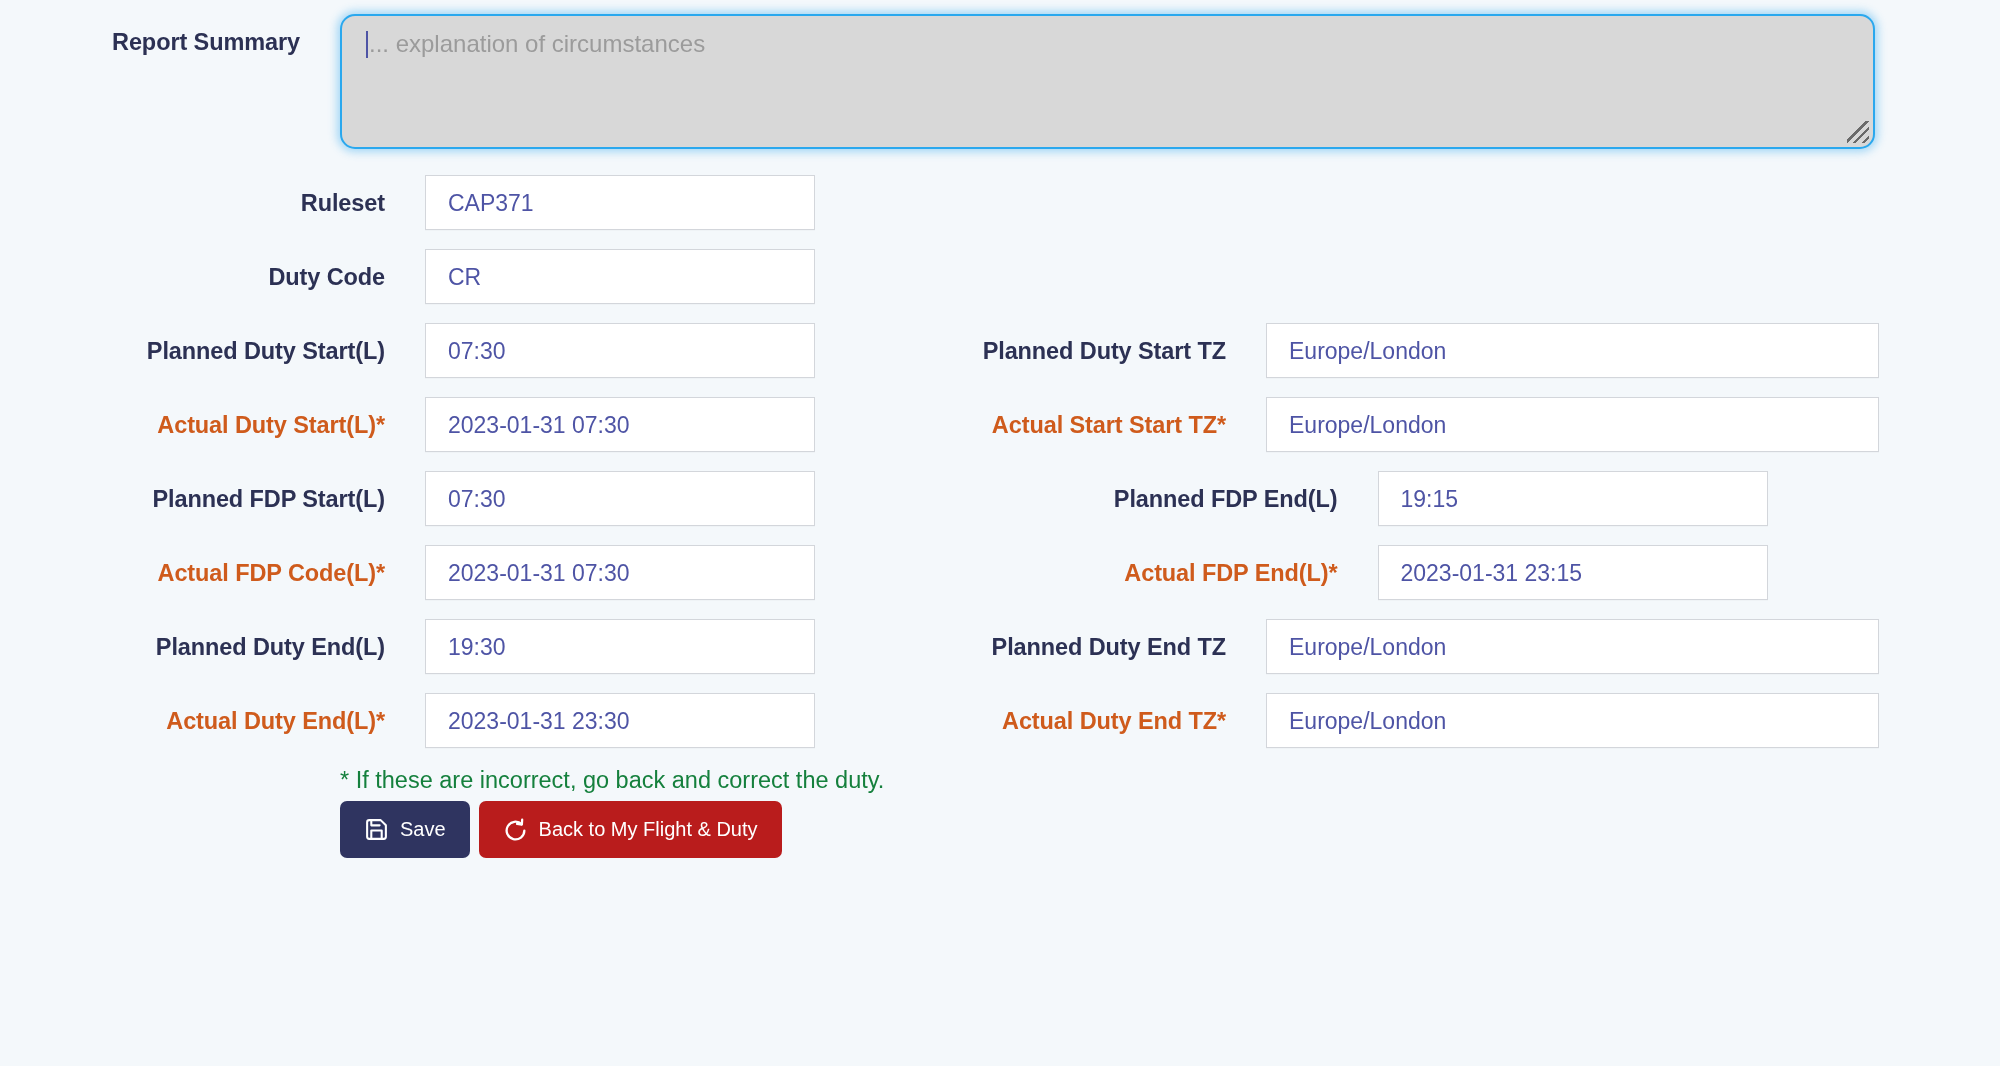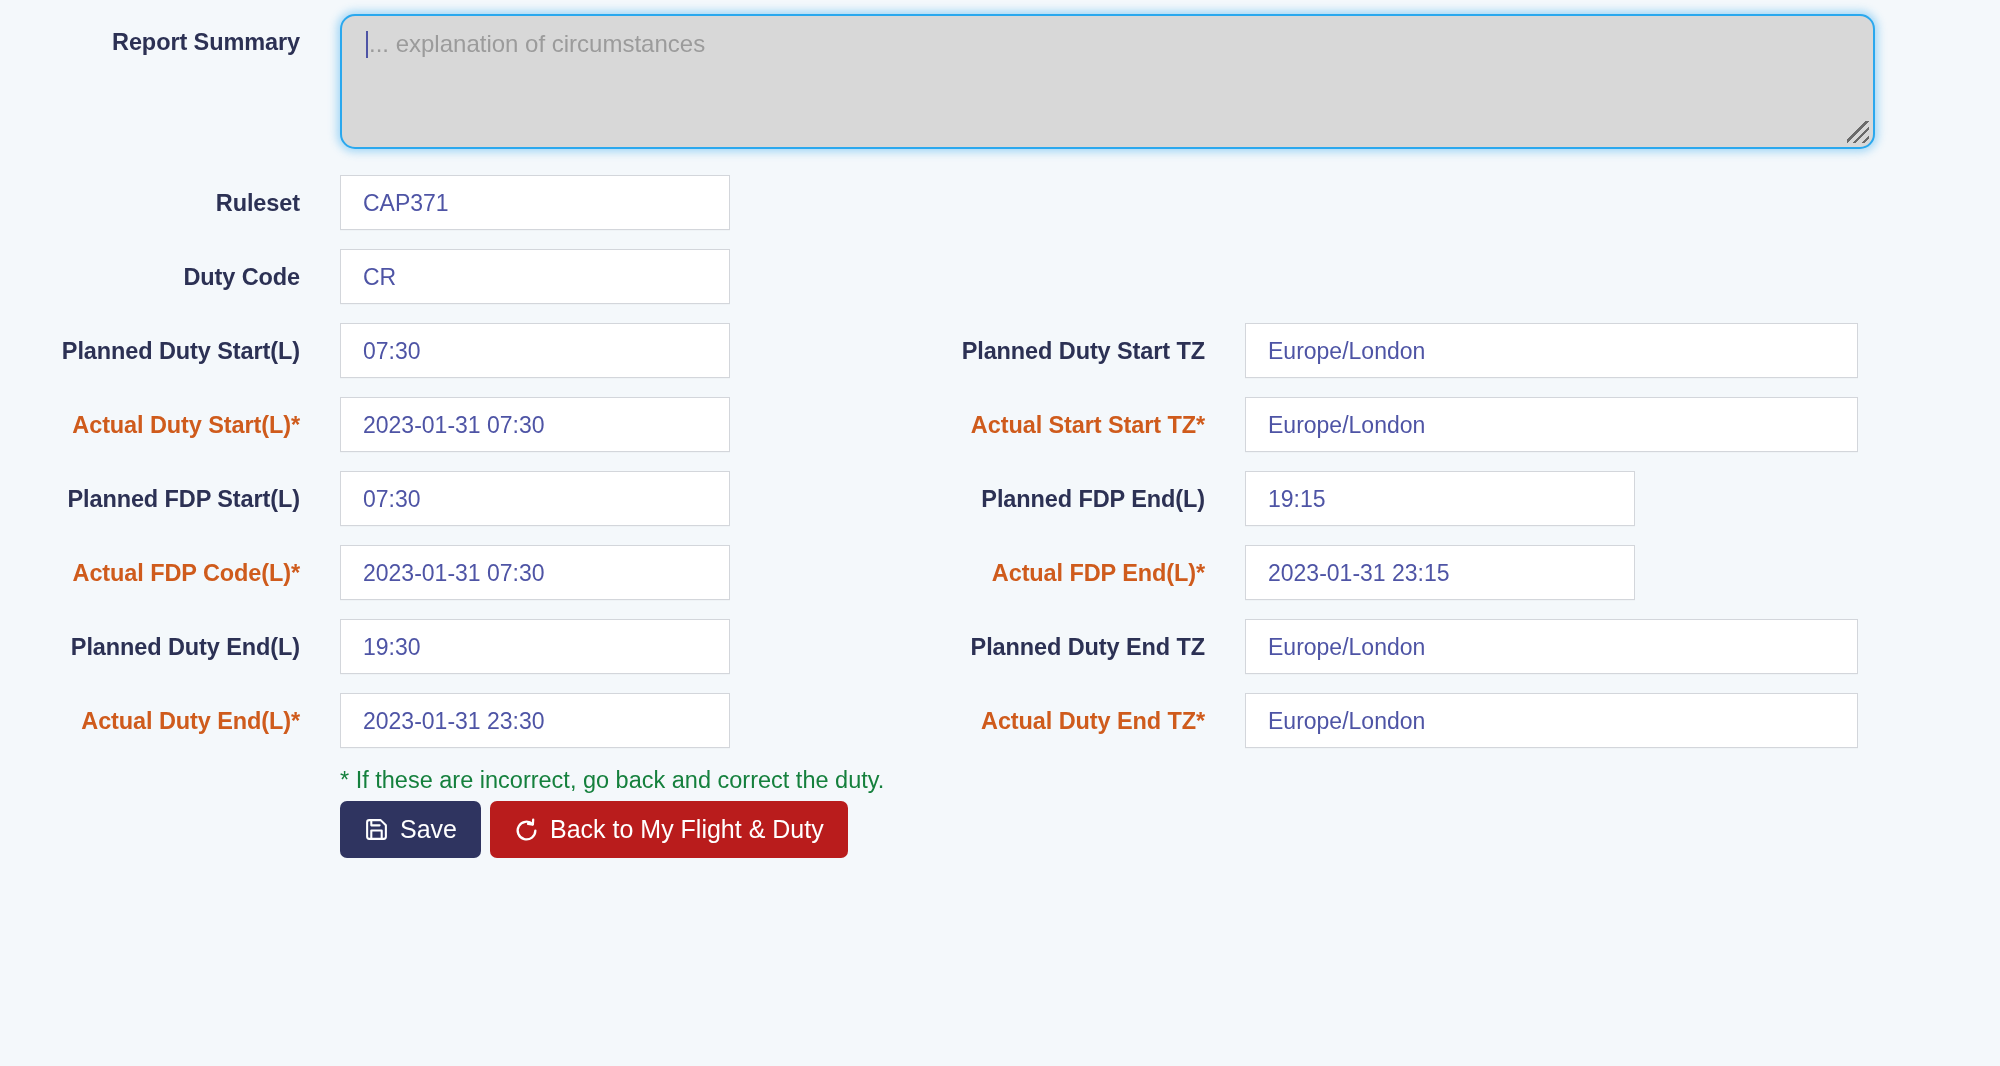--- a/index.html
+++ b/index.html
@@ -27,20 +27,21 @@
   .row {
     display: flex;
     align-items: flex-start;
     width: 100%;
     margin-bottom: 19px;
   }
 
   .col {
     display: flex;
     align-items: flex-start;
+    justify-content: center;
   }
 
   .label {
     flex: 0 0 auto;
     text-align: right;
     font-size: 23.5px;
     font-weight: bold;
     color: #2c3154;
     line-height: 1.2;
     padding-top: 14px;
@@ -141,21 +142,21 @@
   }
   .btn {
     display: inline-flex;
     align-items: center;
     gap: 11px;
     height: 57px;
     padding: 0 24px;
     border: none;
     border-radius: 7px;
     font-family: "Liberation Sans", sans-serif;
-    font-size: 25px;
+    font-size: 20px;
     color: #ffffff;
     cursor: pointer;
     white-space: nowrap;
   }
   .btn-save { background: #2f3460; }
   .btn-back { background: #b91c1c; }
   .btn svg { flex: 0 0 auto; display: block; }
 </style>
 </head>
 <body>

